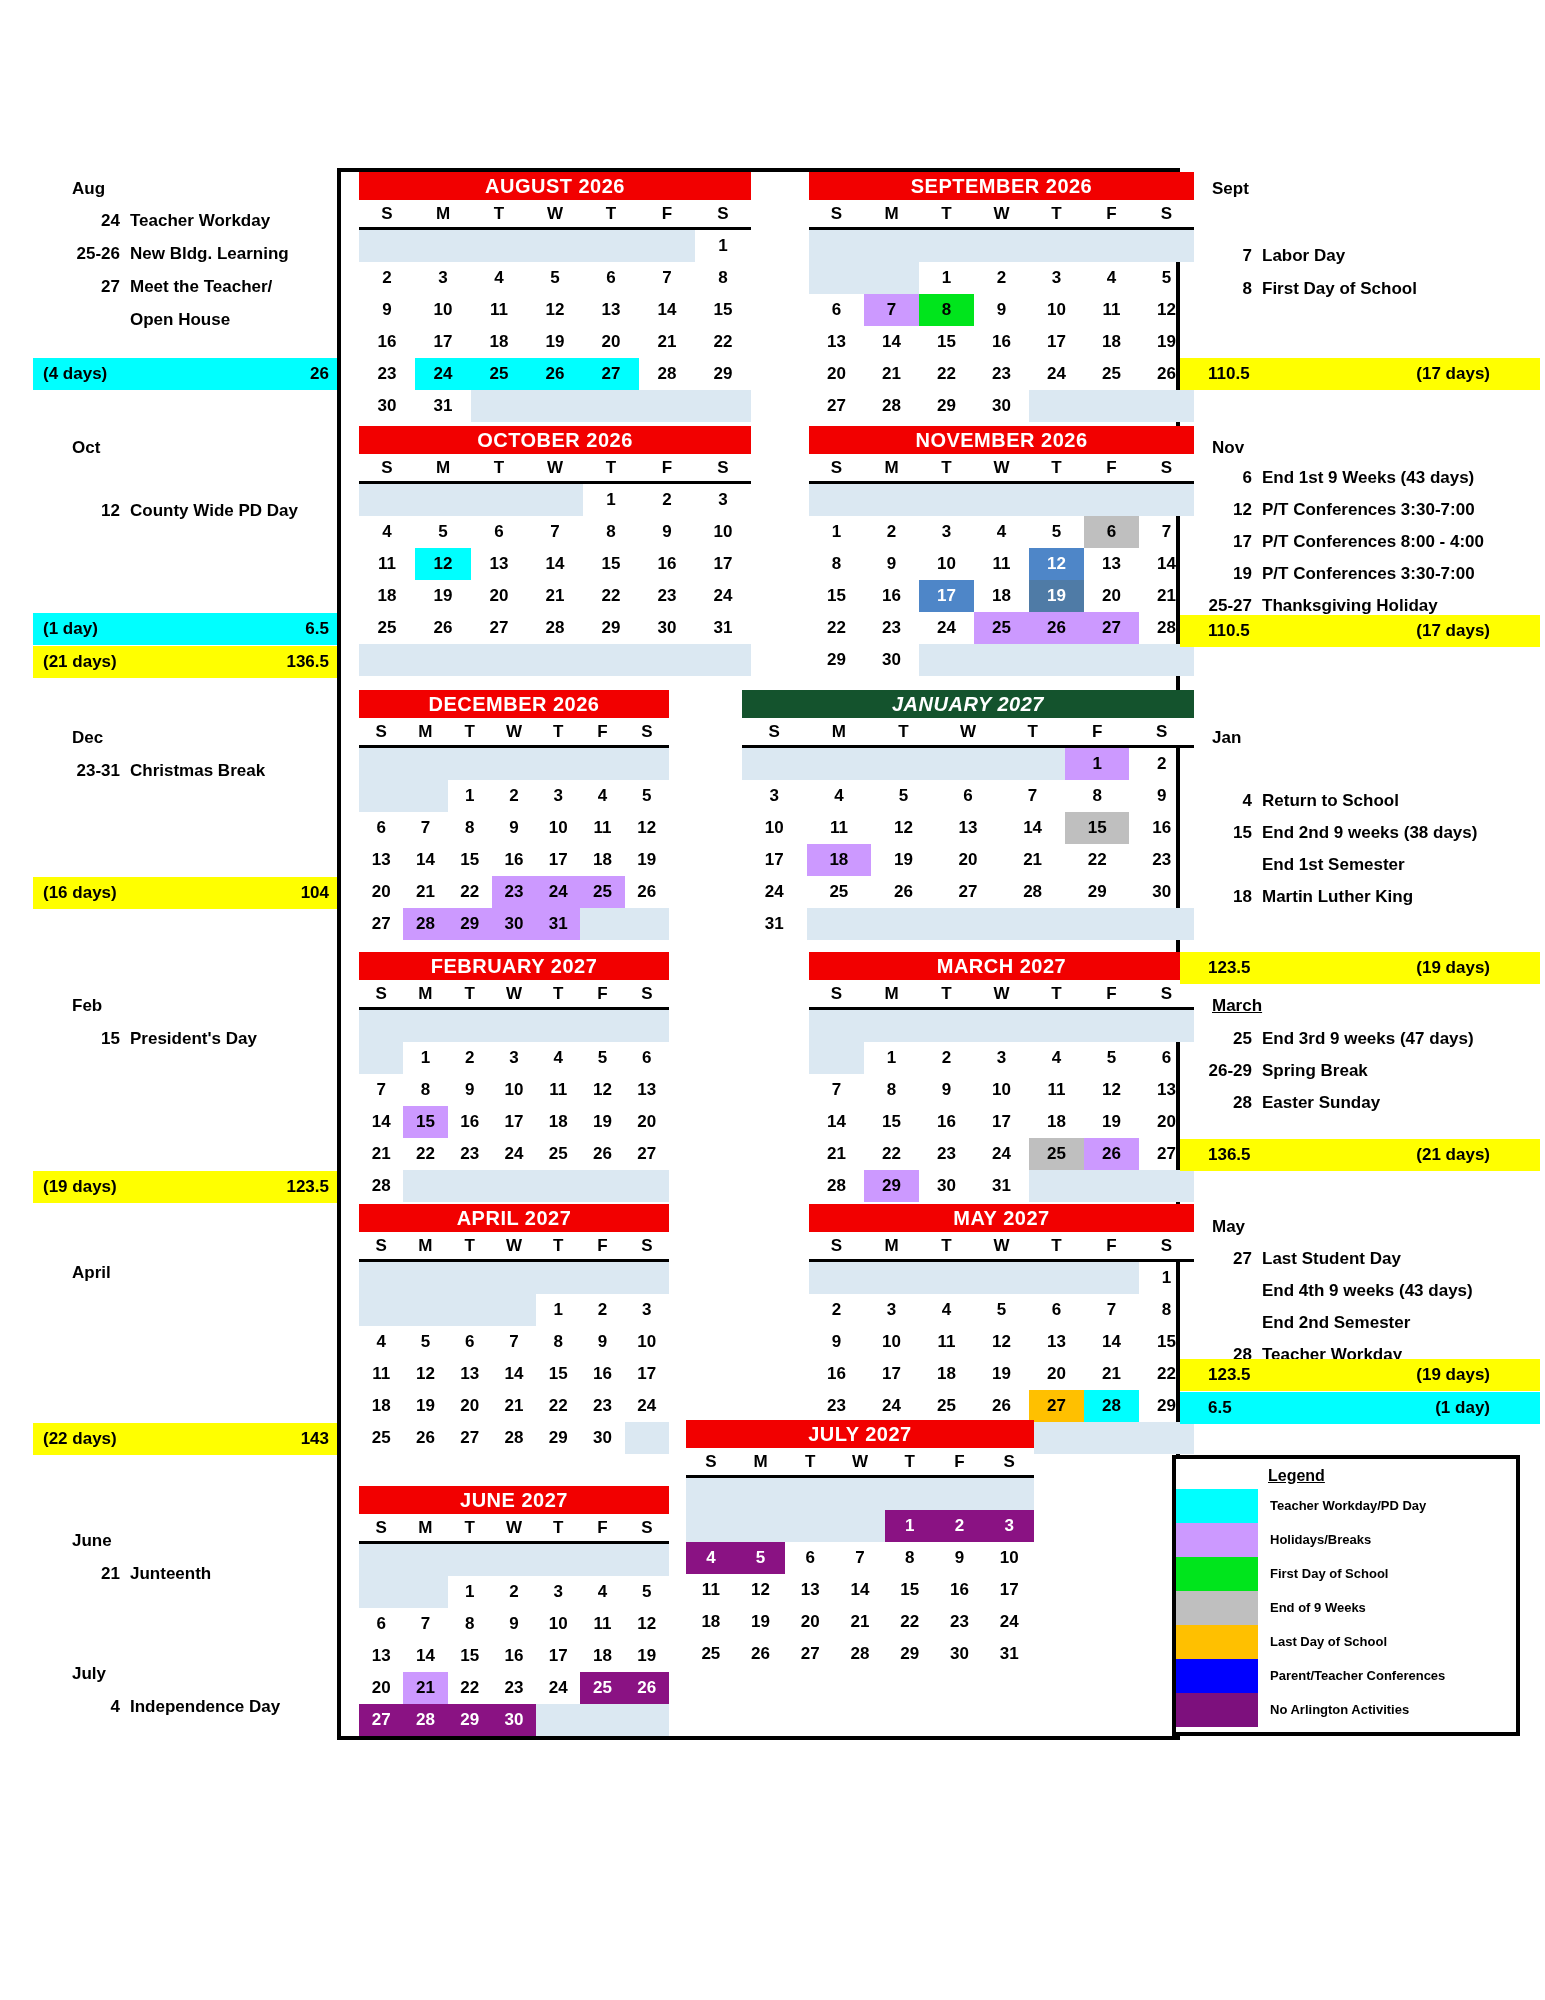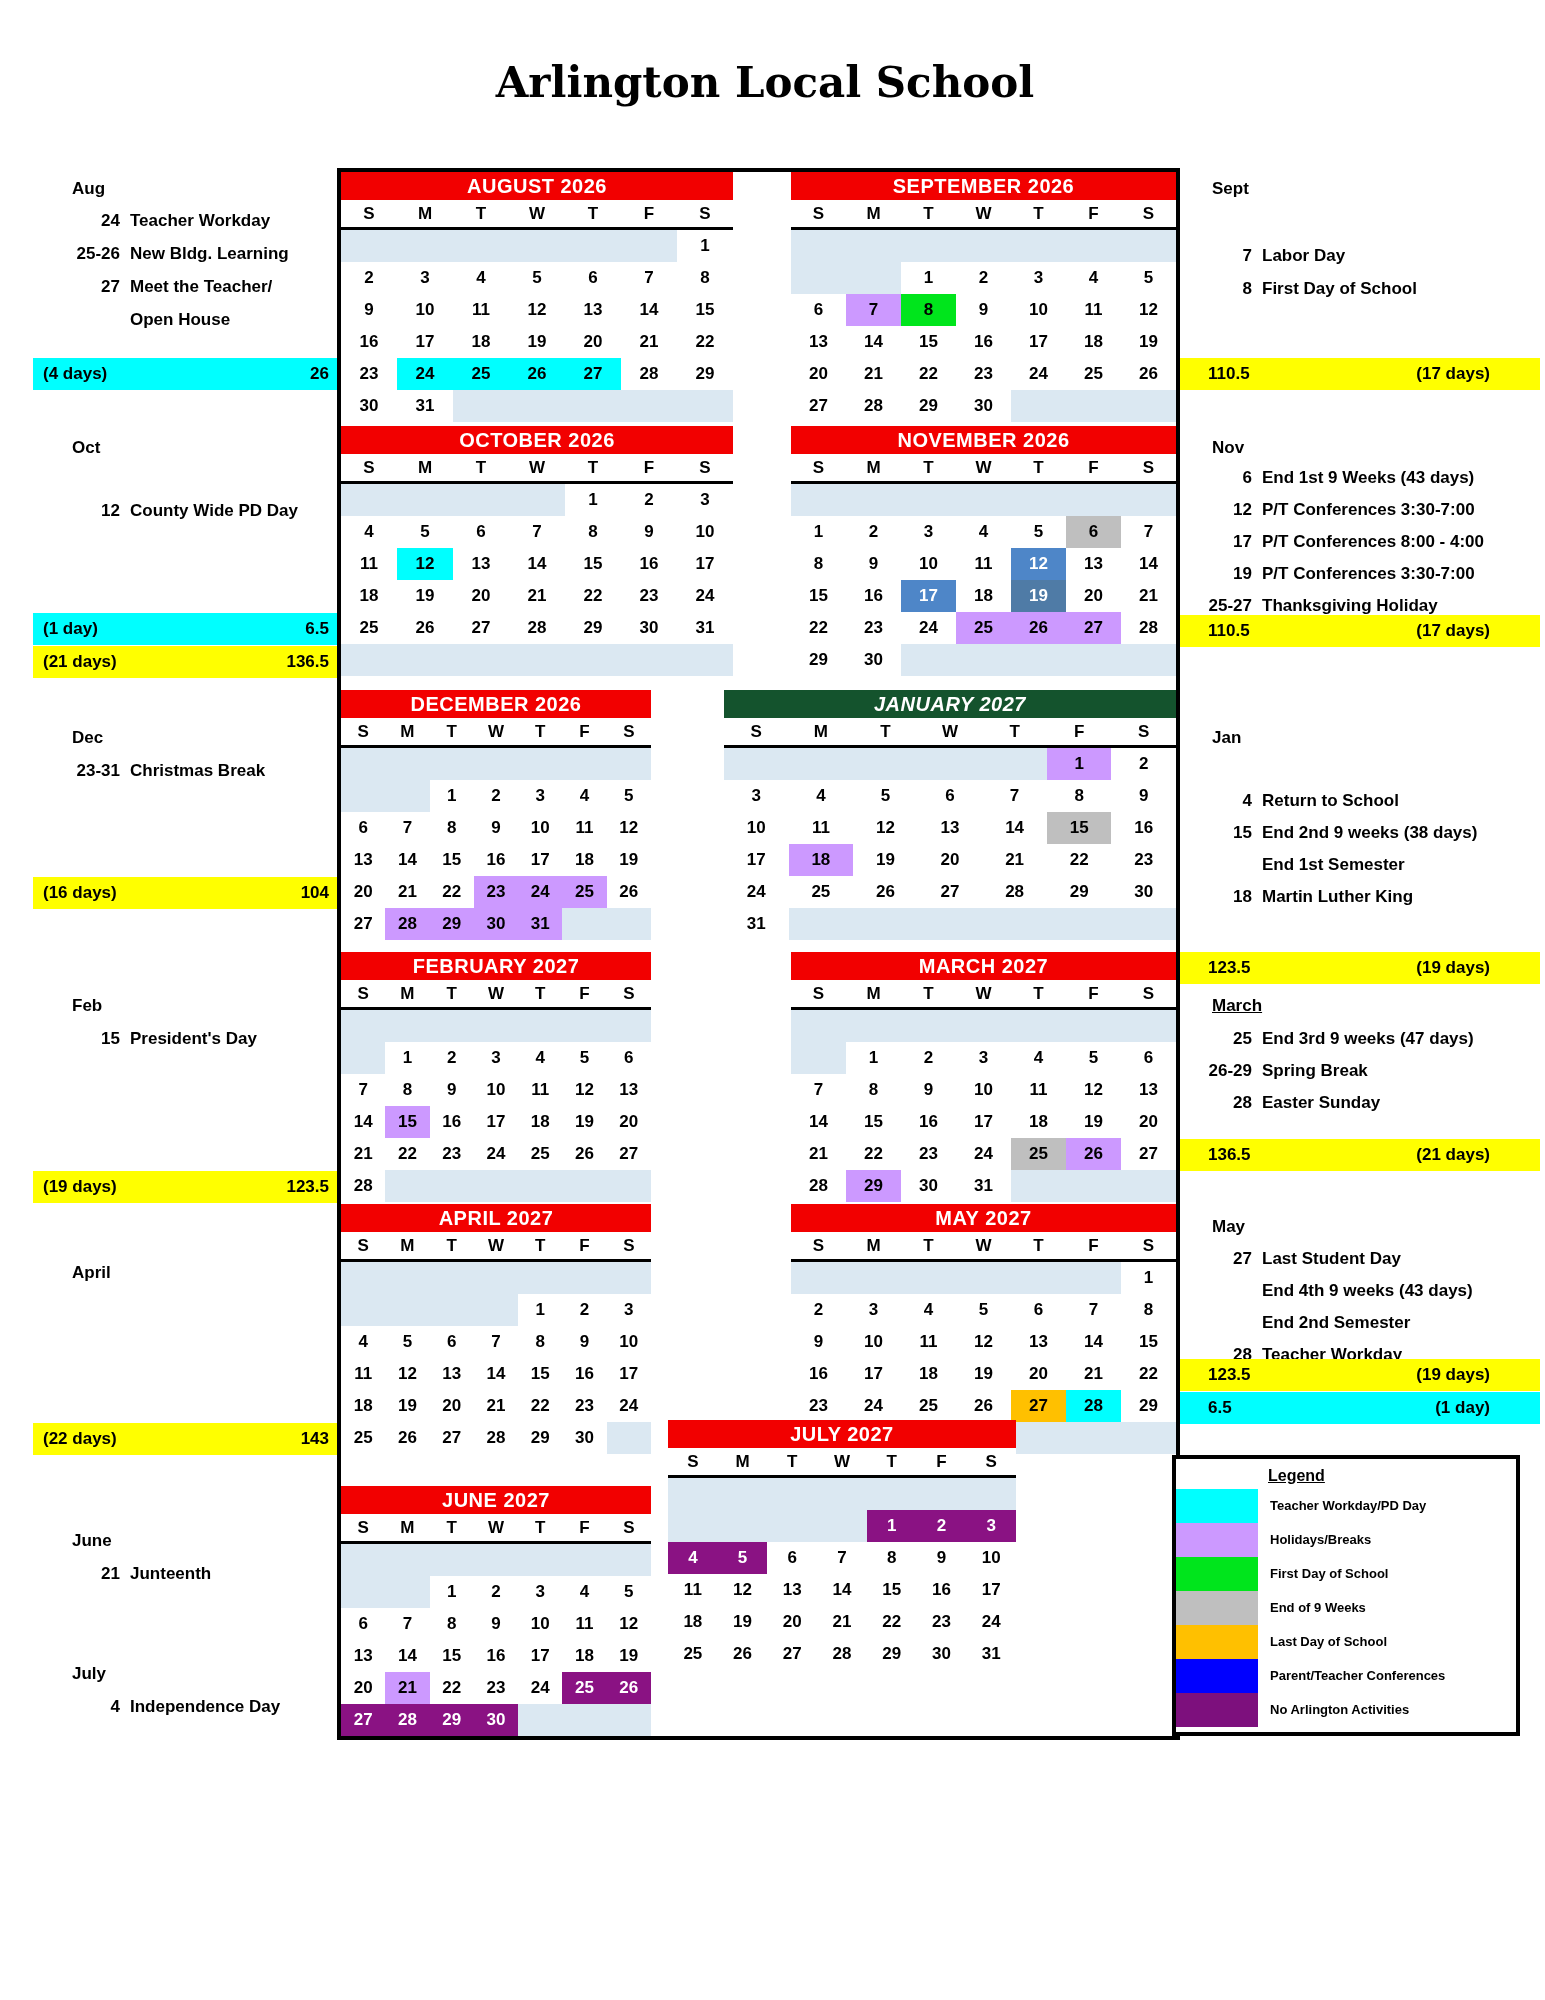--- a/index.html
+++ b/index.html
@@ -8,21 +8,21 @@
 
   
   .title-block{position:absolute;left:230px;top:58px;width:1070px;text-align:center;
                font-family:"DejaVu Serif",serif;font-weight:bold;font-size:42px;line-height:49px;}
 
   
   .cal-outer{position:absolute;left:337px;top:168px;width:843px;height:1572px;
              border:4px solid #000;box-sizing:border-box;background:#fff;}
 
   
-  .month{position:absolute;}
+  .month{position:absolute;padding-left:18px;}
   .m-head{height:28px;line-height:28px;text-align:center;color:#fff;font-size:20px;
           letter-spacing:0.5px;}
   .dow-row{display:flex;height:27px;border-bottom:3px solid #000;background:#fff;}
   .dow{flex:1;text-align:center;line-height:27px;font-size:17px;}
   .week{display:flex;height:32px;}
   .cell{flex:1;text-align:center;line-height:32px;font-size:17px;}
 
   
   .note-line{position:absolute;height:22px;line-height:22px;font-size:17px;white-space:nowrap;display:flex;}
   .note-line .num{display:inline-block;text-align:right;}
@@ -44,21 +44,20 @@
   .legend-title{margin:8px 0 4px 92px;font-size:16px;text-decoration:underline;}
   .legend-row{display:flex;height:34px;align-items:stretch;}
   .legend-swatch{width:82px;}
   .legend-label{margin-left:12px;font-size:13px;line-height:34px;white-space:nowrap;}
 </style>
 </head>
 <body>
 
 <div id="page">
   <div class="title-block">
-    <div>Arlington Local School</div>
   </div>
 
   <div class="cal-outer"></div>
   <div id="months">
       <div class="month" style="left: 341px; top: 172px; width: 392px;">
         <div class="m-head" style="background: rgb(242, 0, 0);">AUGUST 2026</div>
         <div class="dow-row">
           <div class="dow">S</div>
           <div class="dow">M</div>
           <div class="dow">T</div>

